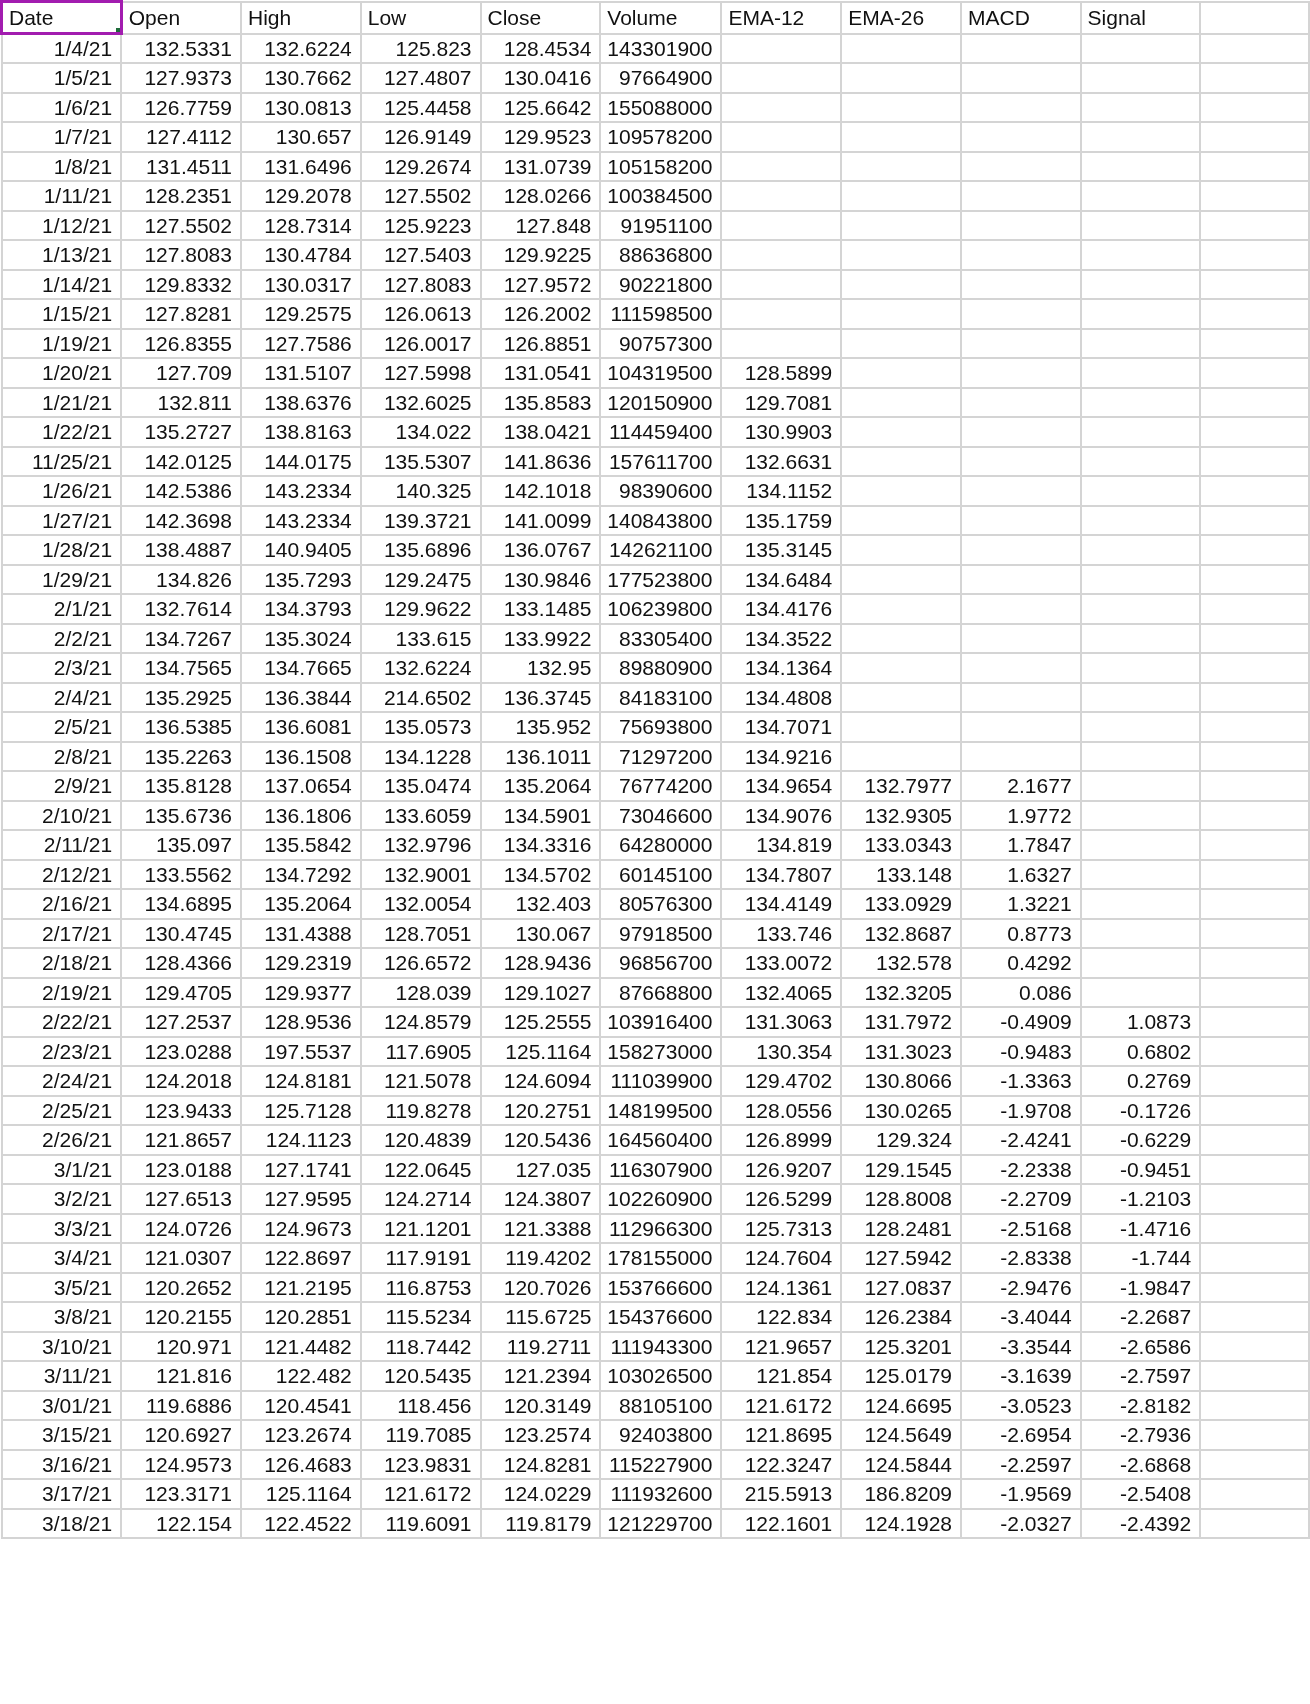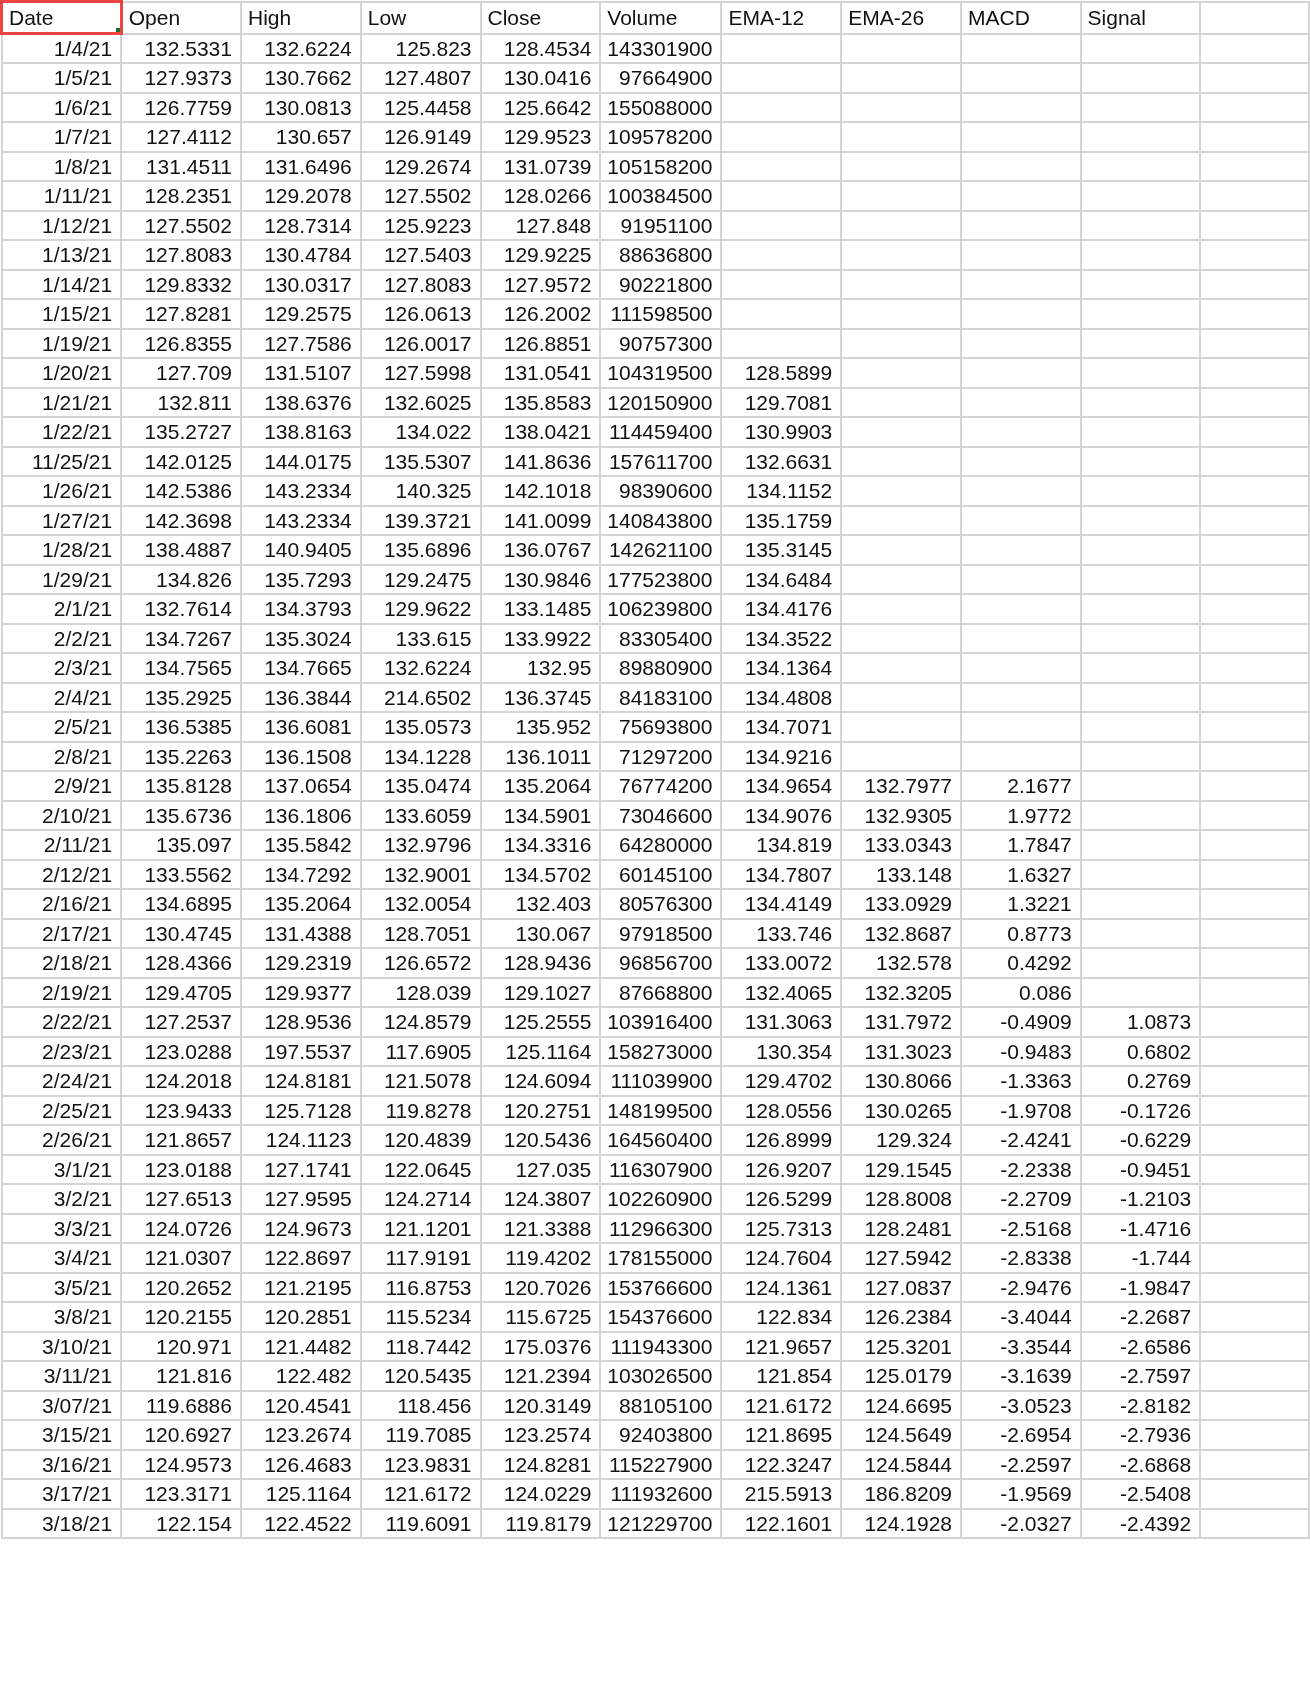--- a/index.html
+++ b/index.html
@@ -7,21 +7,21 @@
          font-family:"Liberation Sans", "DejaVu Sans", sans-serif; color:#111; }
   #sheet { position:absolute; left:0; top:0; border-collapse:collapse; table-layout:fixed; }
   #sheet col.c { width:120px; }
   #sheet col.extra { width:110px; }
   #sheet td, #sheet th {
     border:2px solid #d4d4d4; padding:0 8px 0 6px; box-sizing:border-box;
     font-size:21px; line-height:1; white-space:nowrap; overflow:hidden; font-weight:normal;
   }
   #sheet tr.hdr th { height:32px; text-align:left; vertical-align:middle; padding-left:6px; }
   #sheet tr.row td { height:29.5px; text-align:right; vertical-align:middle; }
-  #sheet th.selected { border:3px solid #ef4444; position:relative; }
+  #sheet th.selected { border:3px solid #a21caf; position:relative; }
   #sheet th.selected .handle { position:absolute; right:-6px; bottom:-6px; width:9px; height:9px;
     background:#1e6b3a; border:1px solid #fff; }
 </style>
 </head>
 <body>
 
 <table id="sheet">
   <colgroup>
     <col class="c">
       <col class="c">
@@ -621,21 +621,21 @@
         <td>126.2384</td>
         <td>-3.4044</td>
         <td>-2.2687</td>
         <td></td>
       </tr>
       <tr class="row">
         <td>3/10/21</td>
         <td>120.971</td>
         <td>121.4482</td>
         <td>118.7442</td>
-        <td>175.0376</td>
+        <td>119.2711</td>
         <td>111943300</td>
         <td>121.9657</td>
         <td>125.3201</td>
         <td>-3.3544</td>
         <td>-2.6586</td>
         <td></td>
       </tr>
       <tr class="row">
         <td>3/11/21</td>
         <td>121.816</td>
@@ -643,21 +643,21 @@
         <td>120.5435</td>
         <td>121.2394</td>
         <td>103026500</td>
         <td>121.854</td>
         <td>125.0179</td>
         <td>-3.1639</td>
         <td>-2.7597</td>
         <td></td>
       </tr>
       <tr class="row">
-        <td>3/07/21</td>
+        <td>3/01/21</td>
         <td>119.6886</td>
         <td>120.4541</td>
         <td>118.456</td>
         <td>120.3149</td>
         <td>88105100</td>
         <td>121.6172</td>
         <td>124.6695</td>
         <td>-3.0523</td>
         <td>-2.8182</td>
         <td></td>

